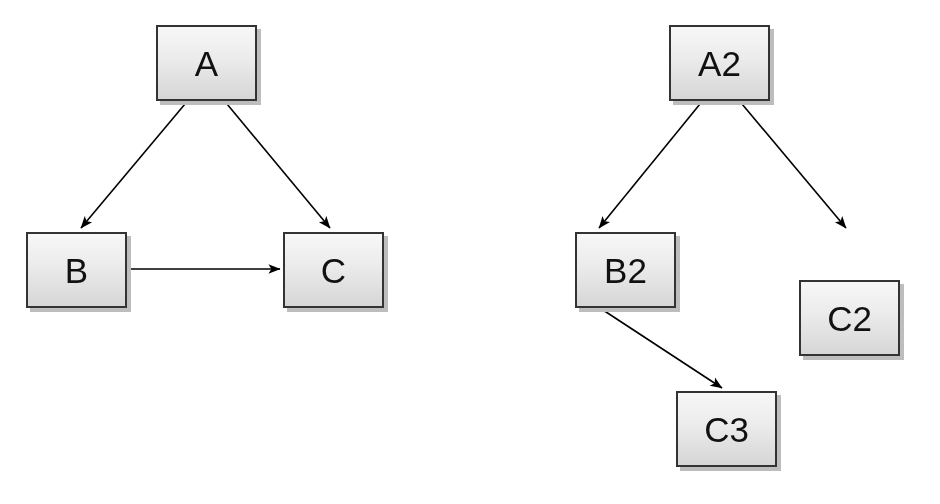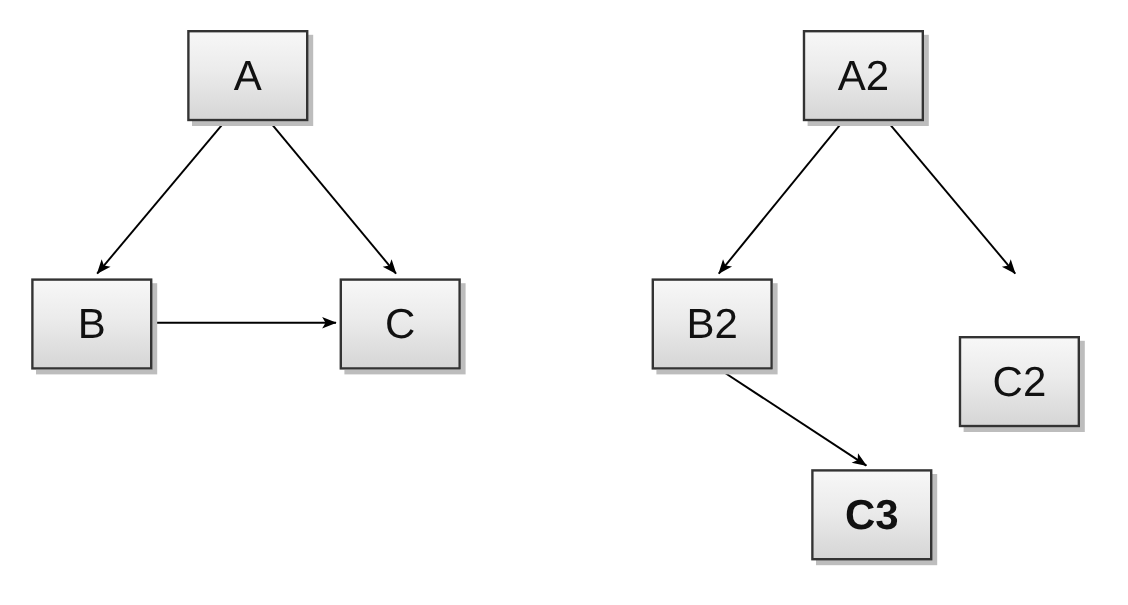--- a/index.html
+++ b/index.html
@@ -44,23 +44,23 @@
     line-height: 1;
     color: #111111;
     letter-spacing: 0px;
     user-select: none;
   }
   
   .pos-A  { left: 156px; top: 25px;  }
   .pos-B  { left: 26px;  top: 232px; }
   .pos-C  { left: 283px; top: 232px; }
   .pos-A2 { left: 669px; top: 25px;  }
-  .pos-B2 { left: 543px; top: 232px; }
+  .pos-B2 { left: 575px; top: 232px; }
   .pos-C2 { left: 799px; top: 232px; margin-top: 48px; }
-  .pos-C3 { left: 676px; top: 391px; font-weight: bold; }
+  .pos-C3 { left: 676px; top: 391px; }
 </style>
 </head>
 <body>
 
 <div class="stage">
 
   <svg class="edge-layer" width="940" height="504" viewBox="0 0 940 504" xmlns="http://www.w3.org/2000/svg">
     <defs>
       <marker id="arrowhead" markerUnits="userSpaceOnUse" markerWidth="13" markerHeight="11" viewBox="0 0 11 10" refX="10.5" refY="5" orient="auto">
         <path d="M0,0.6 L11,5 L0,9.4 L2.6,5 Z" fill="#000000"></path>

